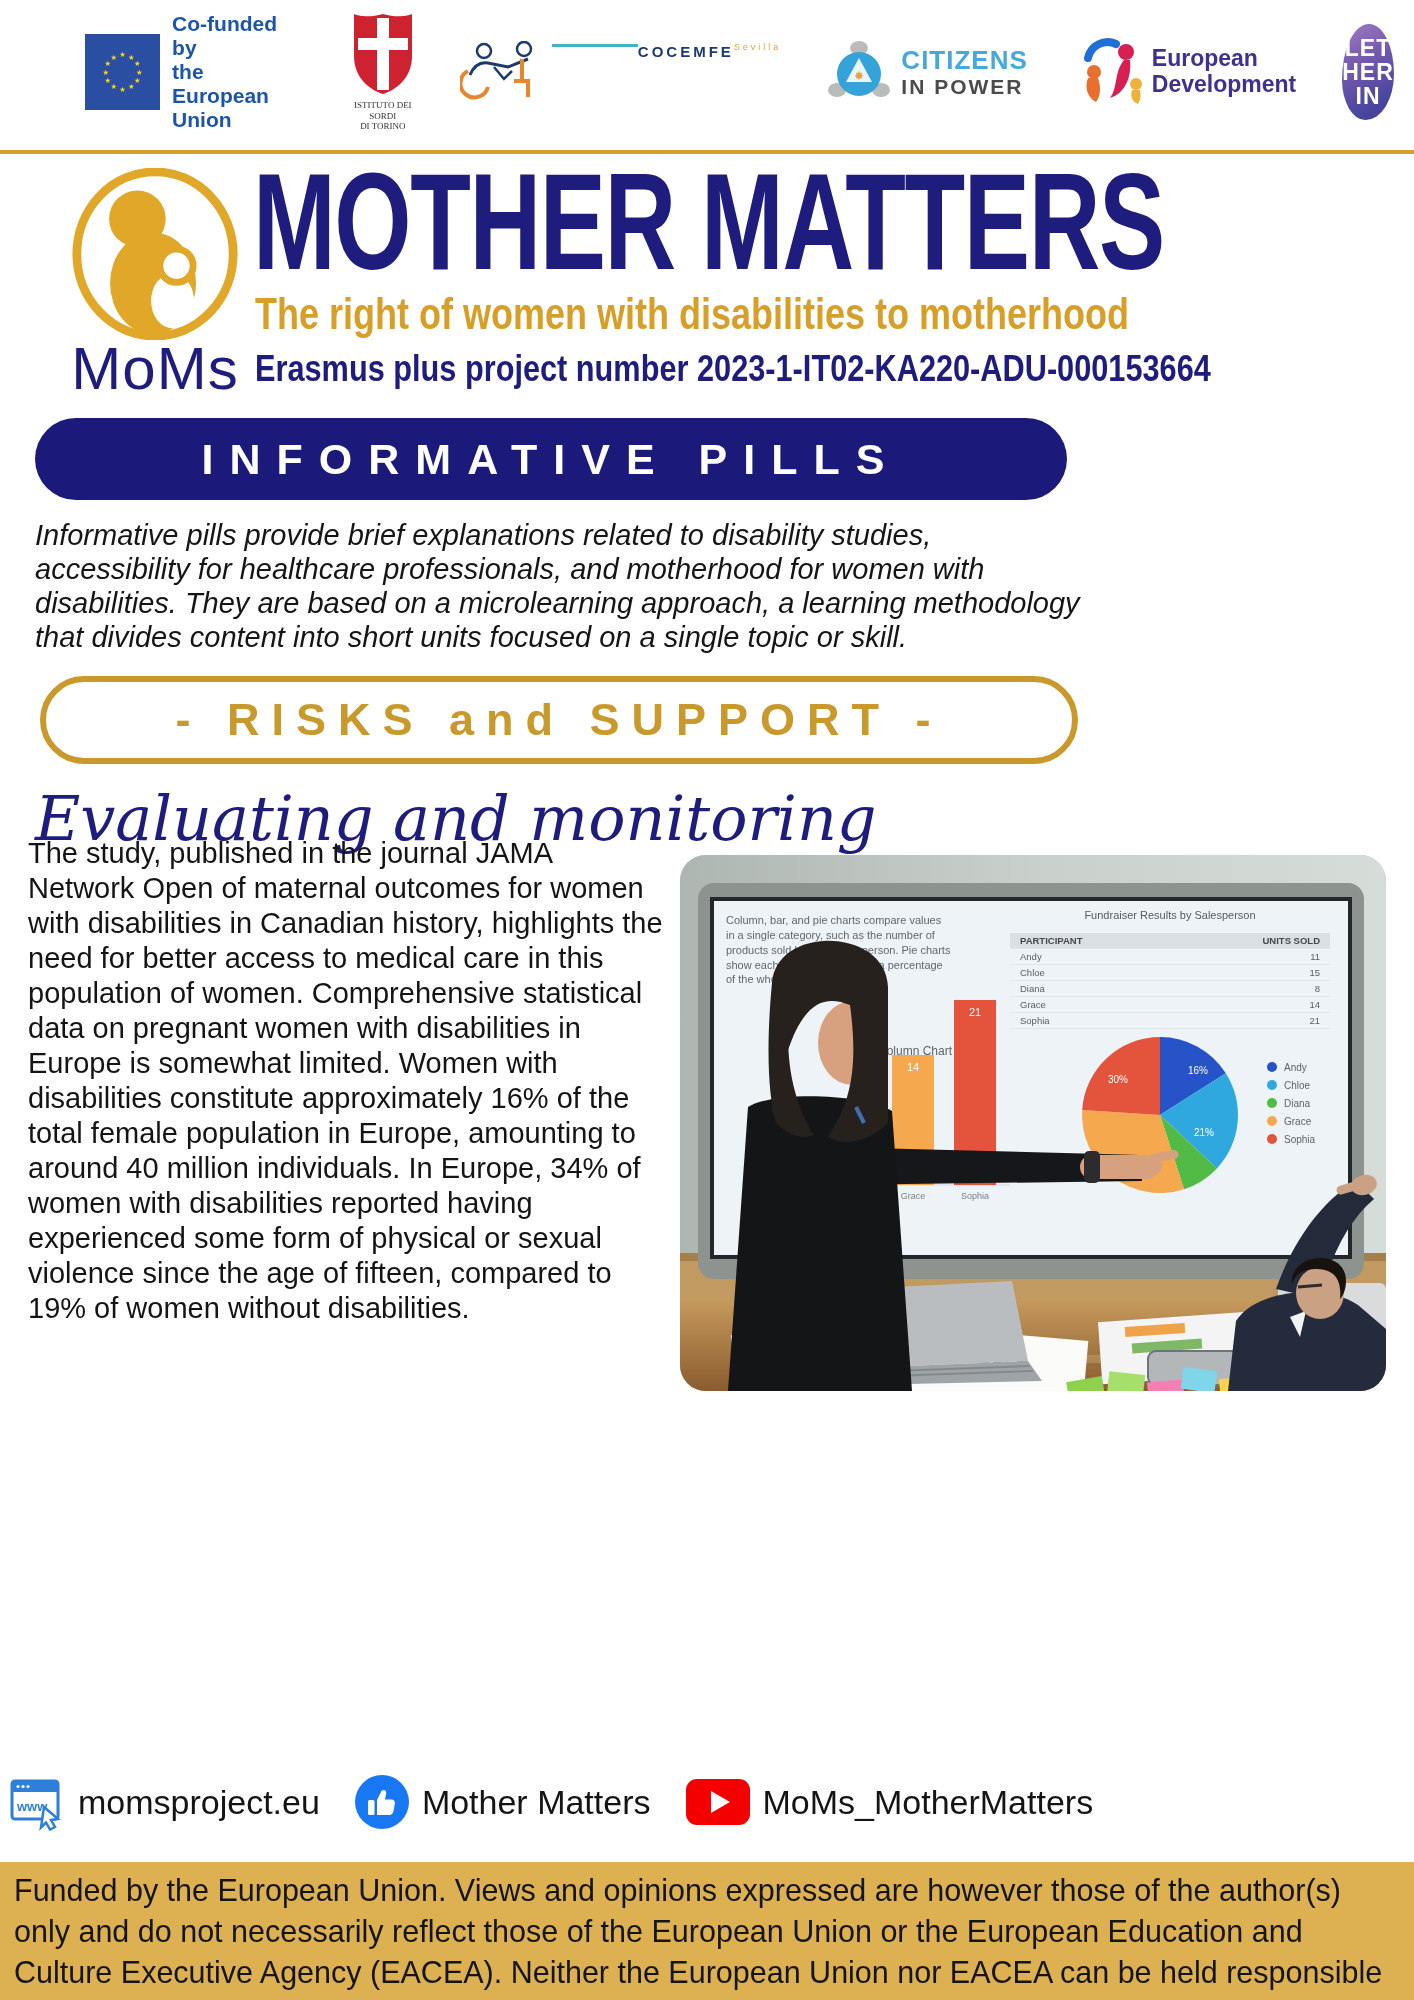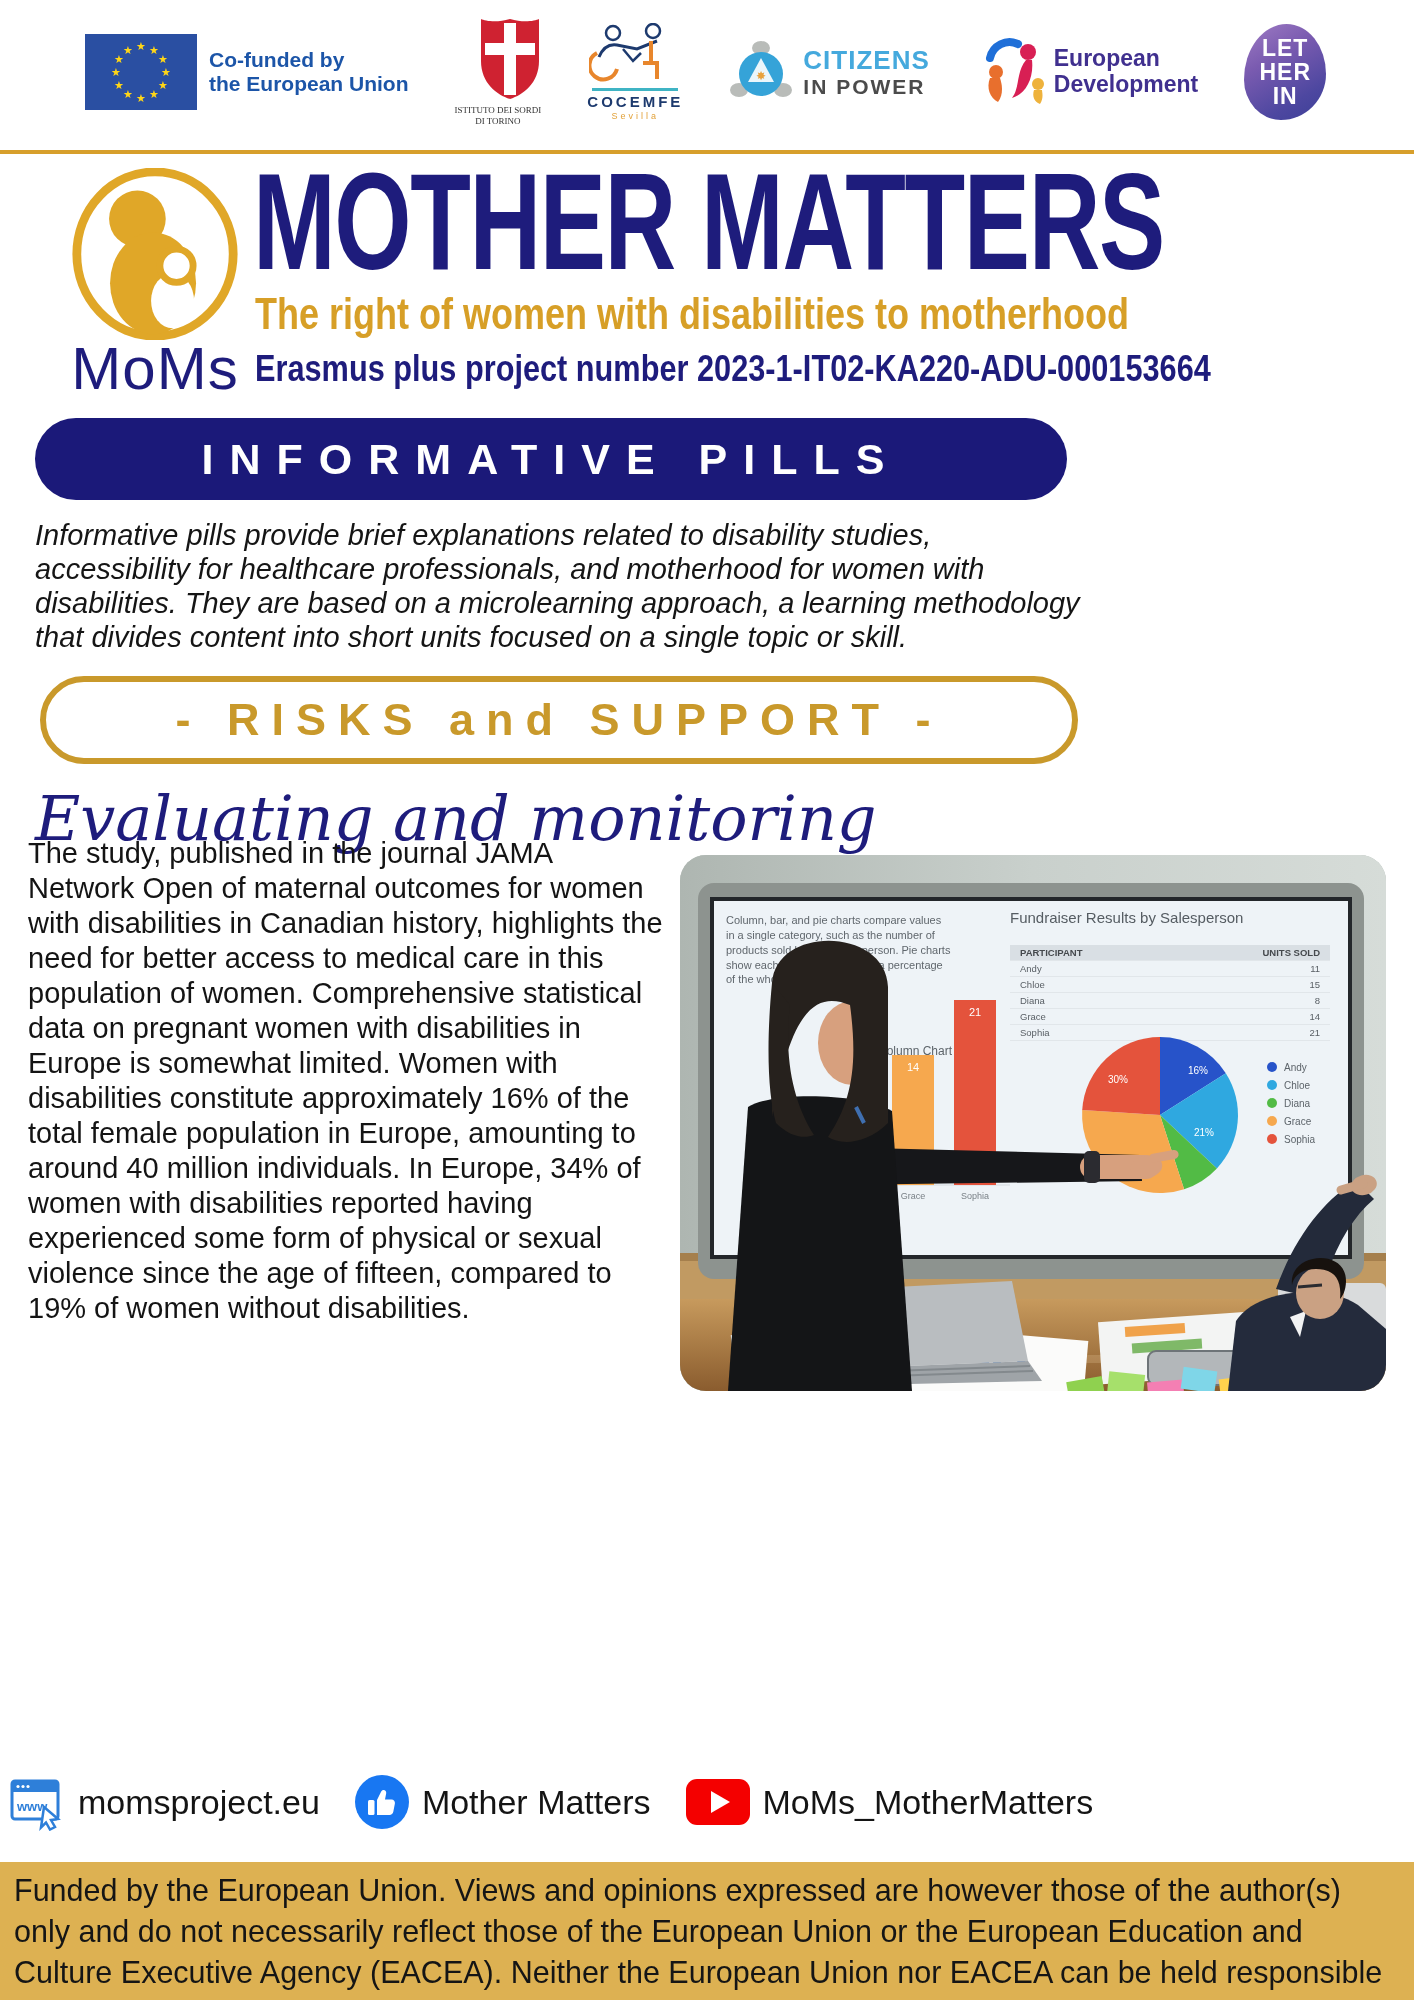--- a/index.html
+++ b/index.html
@@ -8,21 +8,21 @@
   .page { position:relative; width:1414px; height:2000px; background:#fff; overflow:hidden; }
 
   
   .logo-row { position:absolute; left:0; top:0; width:1414px; height:148px; display:flex; align-items:center; padding:10px 60px 14px 85px; gap:46px; }
   .gold-line { position:absolute; left:0; top:150px; width:1414px; height:4px; background:#d79f2b; }
   .lg { display:flex; align-items:center; }
   .eu-flag { width:112px; height:76px; background:#2a4fa2; display:block; }
   .eu-text { margin-left:12px; color:#1c55a8; font-weight:bold; font-size:21px; line-height:1.15; }
   .shield-wrap { display:flex; flex-direction:column; align-items:flex-end; }
   .shield-cap { font-family:"Liberation Serif", serif; font-size:9px; color:#333; line-height:1.2; text-align:center; margin-top:4px; }
-  .cocemfe-wrap { display:flex; flex-direction:column; align-items:center; }
+  .cocemfe-wrap { display:flex; align-items:flex-start; }
   .cocemfe-name { color:#1d3a6e; font-weight:bold; font-size:15px; letter-spacing:3px; margin-top:2px; }
   .cocemfe-sub { color:#e2a23a; font-size:9px; letter-spacing:3px; margin-top:1px; }
   .cocemfe-line { width:86px; height:3px; background:#3fb4c4; margin-top:3px; }
   .cip { gap:10px; }
   .cip-text { line-height:1; }
   .cip-l1 { color:#45a9dd; font-weight:bold; font-size:26px; letter-spacing:1px; }
   .cip-l2 { color:#4b4b4b; font-weight:bold; font-size:21px; letter-spacing:2px; margin-top:3px; }
   .ed { }
   .ed-text { color:#40308f; font-size:23px; line-height:1.12; font-weight:bold; }
   .lhi { width:82px; height:96px; border-radius:52% 48% 55% 45% / 58% 52% 48% 42%; background:linear-gradient(150deg,#9f7cc4 0%, #7a5bb0 35%, #4d47a0 75%, #3c3f97 100%); display:flex; flex-direction:column; align-items:center; justify-content:center; color:#fff; font-weight:bold; font-size:23px; line-height:1.05; letter-spacing:1px; }
@@ -42,21 +42,21 @@
   
   .section-heading { position:absolute; left:35px; top:782px; font-family:"DejaVu Serif", serif; font-style:italic; color:#1e1c7c; font-size:62px; }
   .body-text { position:absolute; left:28px; top:836px; width:636px; font-size:29px; line-height:35px; color:#141414; }
 
   
   .photo { position:absolute; left:680px; top:855px; width:706px; height:536px; border-radius:26px; overflow:hidden; background:#c3cac6; }
 
   
   .slide-par { font-family:"Liberation Sans", sans-serif; font-size:11px; line-height:1.35; color:#60676d; }
   .slide-table { font-family:"Liberation Sans", sans-serif; color:#5a6066; }
-  .st-title { font-size:15px; text-align:left; color:#555c62; margin-bottom:19px; }
+  .st-title { font-size:11px; text-align:center; color:#555c62; margin-bottom:12px; }
   .st-row { display:flex; justify-content:space-between; padding:2px 10px; font-size:9.5px; border-bottom:1px solid #e1e6ea; }
   .st-head { background:#d9dfe4; font-weight:bold; color:#45494d; }
 
   
   .social-row { position:absolute; left:8px; top:1762px; width:1400px; height:80px; display:flex; align-items:center; gap:34px; }
   .social-item { display:flex; align-items:center; gap:12px; }
   .social-label { font-size:34px; color:#141414; }
 
   
   .footer { position:absolute; left:0; top:1862px; width:1414px; height:138px; background:#ddb152; padding:8px 14px 0 14px; }

